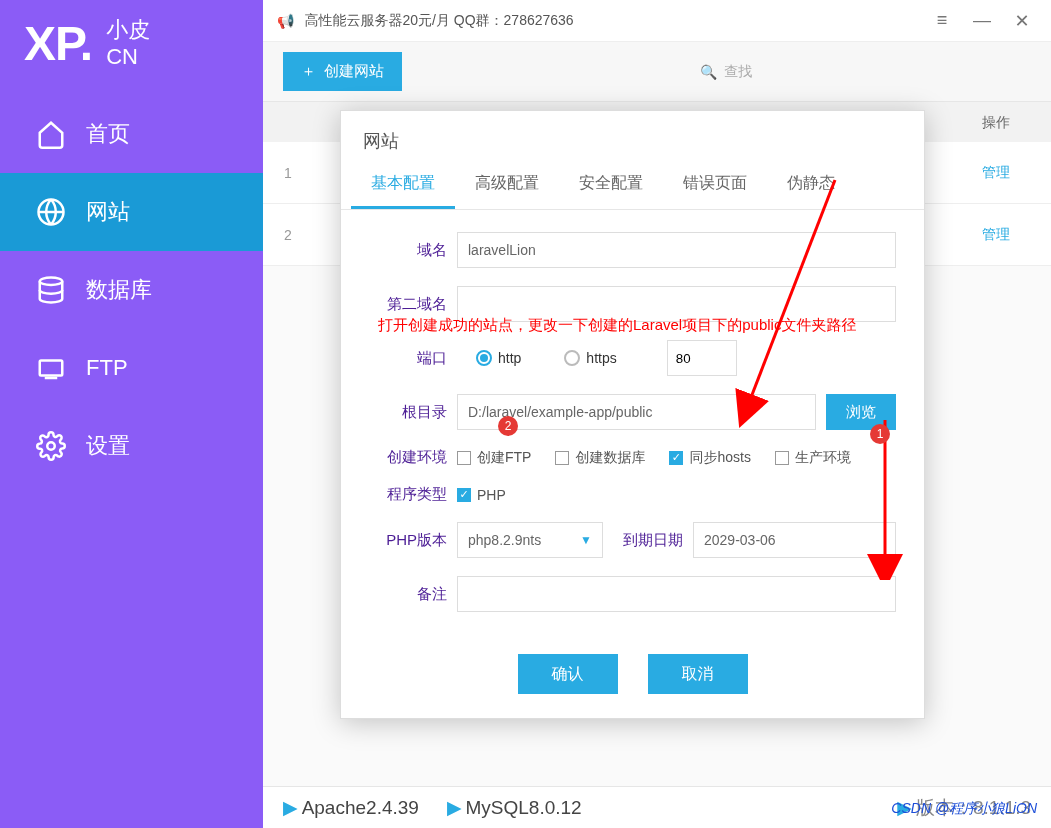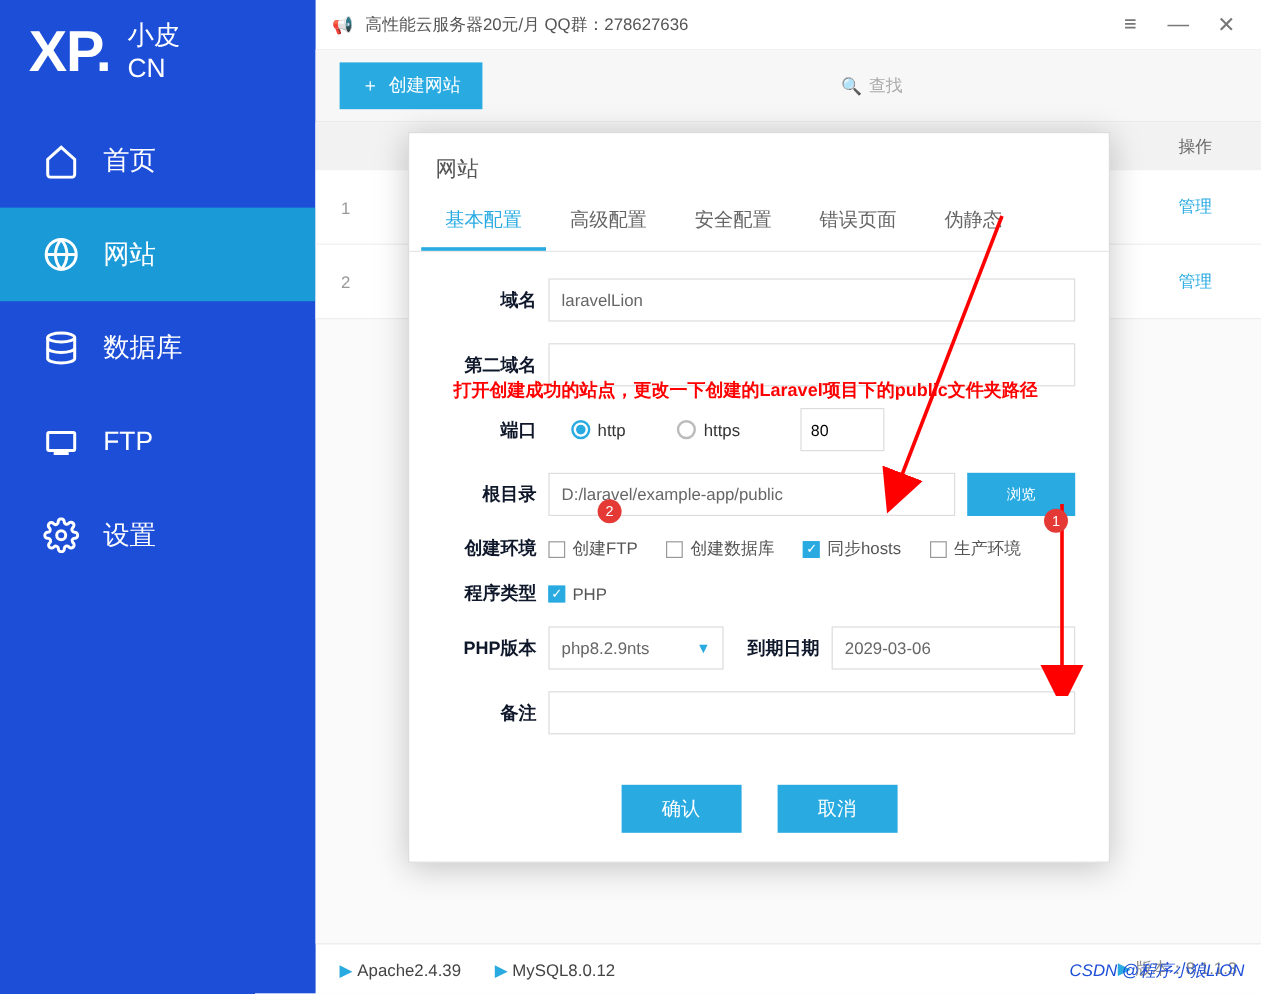--- a/index.html
+++ b/index.html
@@ -1,66 +1,66 @@
 <!DOCTYPE html>
 <html><head>
 <meta charset="utf-8">
 <style>
 * { box-sizing: border-box; margin: 0; padding: 0; }
 body { font-family: "Microsoft YaHei", Arial, sans-serif; font-size: 14px; color: #333; background: #fff; width: 1051px; height: 828px; overflow: hidden; position: relative; }
 .app { display: flex; height: 100%; }
-.sidebar { width: 263px; background: #1d4ed8; color: #fff; display: flex; flex-direction: column; }
+.sidebar { width: 263px; background: #8b5cf6; color: #fff; display: flex; flex-direction: column; }
 .logo { padding: 16px 24px 24px 24px; display: flex; align-items: center; gap: 14px; }
 .logo-xp { font-size: 48px; font-weight: 700; letter-spacing: -1px; }
 .logo-cn { font-size: 22px; line-height: 1.2; }
 .nav { flex: 1; }
 .nav-item { display: flex; align-items: center; gap: 20px; padding: 0 36px; height: 78px; font-size: 22px; cursor: pointer; }
 .nav-item.active { background: #1a9ad6; }
 .nav-item svg { width: 30px; height: 30px; fill: none; stroke: #fff; stroke-width: 2; }
 .main { flex: 1; display: flex; flex-direction: column; position: relative; }
 .titlebar { height: 42px; display: flex; align-items: center; padding: 0 14px; border-bottom: 1px solid #eee; gap: 10px; color: #555; }
 .titlebar .spacer { flex: 1; }
 .wbtn { width: 30px; text-align: center; cursor: pointer; font-size: 18px; color: #777; }
 .topbar { height: 60px; display: flex; align-items: center; padding: 0 20px; gap: 20px; background: #f7f7f7; border-bottom: 1px solid #e6e6e6; }
 .btn-create { background: #29abe2; color: #fff; border: none; padding: 10px 18px; font-size: 15px; cursor: pointer; display: flex; align-items: center; gap: 8px; }
 .search { flex: 1; text-align: center; color: #aaa; display: flex; justify-content: center; align-items: center; gap: 6px; }
 .table-area { flex: 1; background: #fafafa; position: relative; }
 .table-head { height: 40px; background: #f2f2f2; display: flex; }
 .th-op { margin-left: auto; width: 110px; text-align: center; color: #666; line-height: 40px; }
 .row { height: 62px; border-bottom: 1px solid #eee; display: flex; align-items: center; background: #fff; }
 .row-num { width: 50px; text-align: center; color: #999; }
 .row-manage { margin-left: auto; width: 110px; text-align: center; color: #29abe2; cursor: pointer; }
-.statusbar { height: 42px; border-top: 1px solid #e6e6e6; display: flex; align-items: center; padding: 0 20px; gap: 28px; color: #444; font-size: 14px; }
+.statusbar { height: 42px; border-top: 1px solid #e6e6e6; display: flex; align-items: center; padding: 0 20px; gap: 28px; color: #444; font-size: 19px; }
 .statusbar .tri { color: #29abe2; margin-right: 4px; }
 .statusbar .ver { margin-left: auto; color: #888; }
 .dialog { position: absolute; left: 340px; top: 110px; width: 585px; background: #fff; box-shadow: 0 4px 26px rgba(0,0,0,.22); border: 1px solid #ddd; z-index: 20; }
 .dlg-title { padding: 18px 22px 8px 22px; font-size: 18px; color: #555; }
 .tabs { display: flex; border-bottom: 1px solid #e6e6e6; padding: 0 10px; }
 .tab { padding: 12px 20px; color: #666; cursor: pointer; font-size: 16px; }
 .tab.active { color: #29abe2; border-bottom: 3px solid #29abe2; }
 .form { padding: 22px 28px 10px 28px; }
 .frow { display: flex; align-items: center; margin-bottom: 18px; gap: 10px; }
-.flabel { width: 78px; text-align: right; color: #0f172a; font-size: 15px; font-weight: bold; }
+.flabel { width: 78px; text-align: right; color: #4c1d95; font-size: 15px; }
 .finput { flex: 1; height: 36px; border: 1px solid #ddd; padding: 0 10px; font-size: 14px; color: #666; background: #fff; }
 .radios { display: flex; align-items: center; gap: 24px; flex: 1; }
 .radio { display: flex; align-items: center; gap: 6px; padding-left: 19px; }
 .radio .dot { width: 16px; height: 16px; border: 2px solid #29abe2; border-radius: 50%; display: flex; align-items: center; justify-content: center; }
 .radio .dot.on::after { content: ""; width: 8px; height: 8px; background: #29abe2; border-radius: 50%; }
 .radio.off .dot { border-color: #bbb; }
 .portin { width: 70px; height: 36px; border: 1px solid #ddd; padding: 0 8px; margin-left: 26px; }
-.btn-browse { background: #29abe2; color: #fff; border: none; width: 90px; height: 36px; cursor: pointer; font-size: 12px; }
+.btn-browse { background: #29abe2; color: #fff; border: none; width: 70px; height: 36px; cursor: pointer; font-size: 15px; }
 .checks { display: flex; gap: 24px; flex-wrap: wrap; }
 .chk { display: flex; align-items: center; gap: 6px; color: #555; }
 .cbox { width: 14px; height: 14px; border: 1px solid #999; display: inline-flex; align-items: center; justify-content: center; font-size: 11px; }
 .cbox.on { background: #29abe2; border-color: #29abe2; color: #fff; }
 .select { flex: 1; height: 36px; border: 1px solid #ddd; padding: 0 10px; display: flex; align-items: center; justify-content: space-between; color: #666; }
 .select .arr { color: #29abe2; font-size: 12px; }
 .dlg-actions { display: flex; justify-content: center; gap: 30px; padding: 14px 0 24px 0; }
 .btn-primary { background: #29abe2; color: #fff; border: none; width: 100px; height: 40px; font-size: 16px; cursor: pointer; }
-.annotation { position: absolute; color: #f00; font-size: 15px; z-index: 30; pointer-events: none; font-weight: bold; }
+.annotation { position: absolute; color: #f00; font-size: 15px; z-index: 30; pointer-events: none; }
 .badge { position: absolute; width: 20px; height: 20px; background: #e53935; color: #fff; border-radius: 50%; display: flex; align-items: center; justify-content: center; font-size: 12px; z-index: 31; }
 .arrow-svg { position: absolute; z-index: 29; pointer-events: none; }
 .watermark { position: absolute; right: 14px; bottom: 10px; color: #1d4ed8; font-size: 14px; z-index: 5; font-style: italic; }
 </style>
 </head>
 <body>
 
 <div class="app">
   <div class="sidebar">
     <div class="logo">

